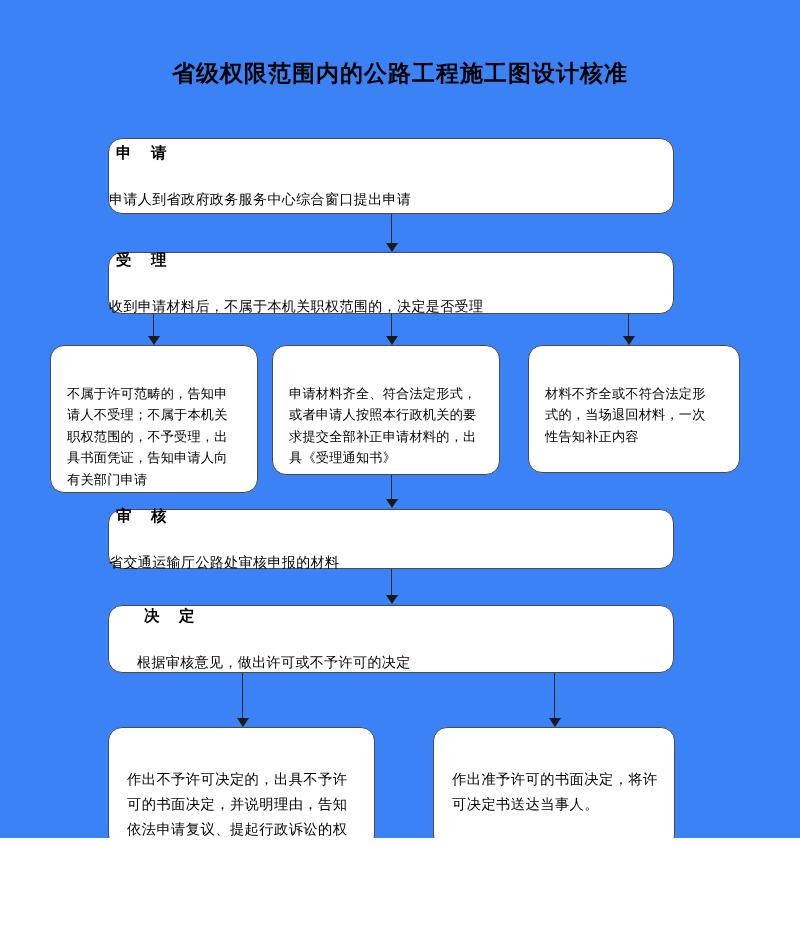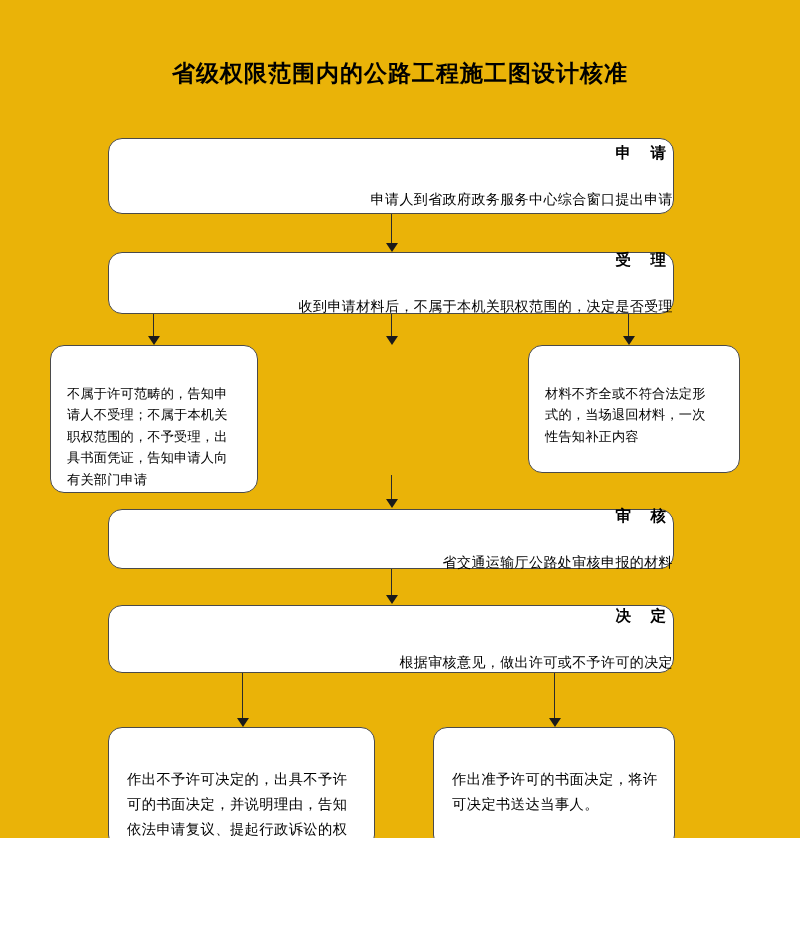--- a/index.html
+++ b/index.html
@@ -8,21 +8,21 @@
     background: #ffffff;
   }
   body {
     font-family: "DejaVu Sans", "Liberation Sans", sans-serif;
     color: #000000;
   }
   #canvas {
     position: relative;
     width: 800px;
     height: 838px;
-    background: #eab308;
+    background: #3b82f6;
     overflow: hidden;
   }
   .title {
     position: absolute;
     left: 0;
     top: 58px;
     width: 800px;
     text-align: center;
     font-size: 23px;
     font-weight: bold;
@@ -30,21 +30,21 @@
     color: #000000;
   }
   .node {
     position: absolute;
     box-sizing: border-box;
     border: 1.6px solid #4a4a4a;
     border-radius: 14px;
     background: #ffffff;
     display: flex;
     flex-direction: column;
-    align-items: flex-end;
+    align-items: flex-start;
     justify-content: center;
   }
   .node .head {
     font-size: 15.5px;
     font-weight: bold;
     letter-spacing: 7px;
     text-indent: 7px;
     line-height: 1.5;
     color: #000000;
   }
@@ -132,20 +132,23 @@
 
   <div class="connector" style="left:628px; top:314px; height:32px;">
     <div class="stem" style="height:23px;"></div>
     <div class="head-arrow" style="top:22px;"></div>
   </div>
 
   <div class="node small" style="left:50px; top:345px; width:208px; height:148px;">
     <div class="body-text">不属于许可范畴的，告知申请人不受理；不属于本机关职权范围的，不予受理，出具书面凭证，告知申请人向有关部门申请</div>
   </div>
 
+  <div class="node small" style="left:272px; top:345px; width:228px; height:130px;">
+    <div class="body-text">申请材料齐全、符合法定形式，或者申请人按照本行政机关的要求提交全部补正申请材料的，出具《受理通知书》</div>
+  </div>
 
   <div class="node small" style="left:528px; top:345px; width:212px; height:128px;">
     <div class="body-text">材料不齐全或不符合法定形式的，当场退回材料，一次性告知补正内容</div>
   </div>
 
   <div class="connector" style="left:391px; top:475px; height:34px;">
     <div class="stem" style="height:25px;"></div>
     <div class="head-arrow" style="top:24px;"></div>
   </div>
 

